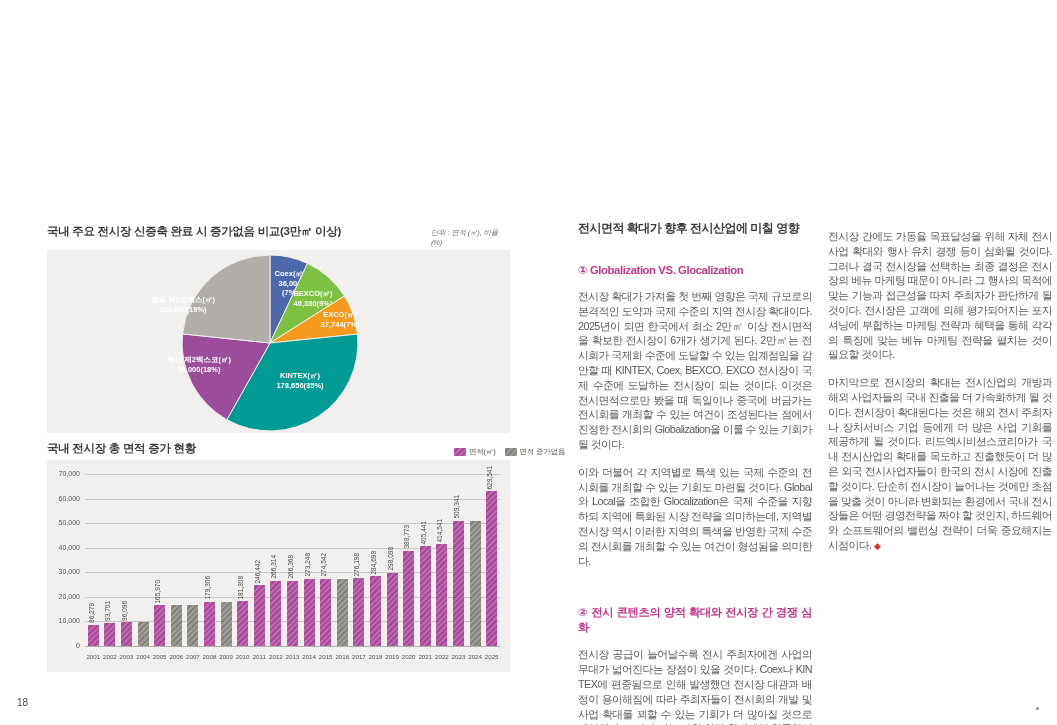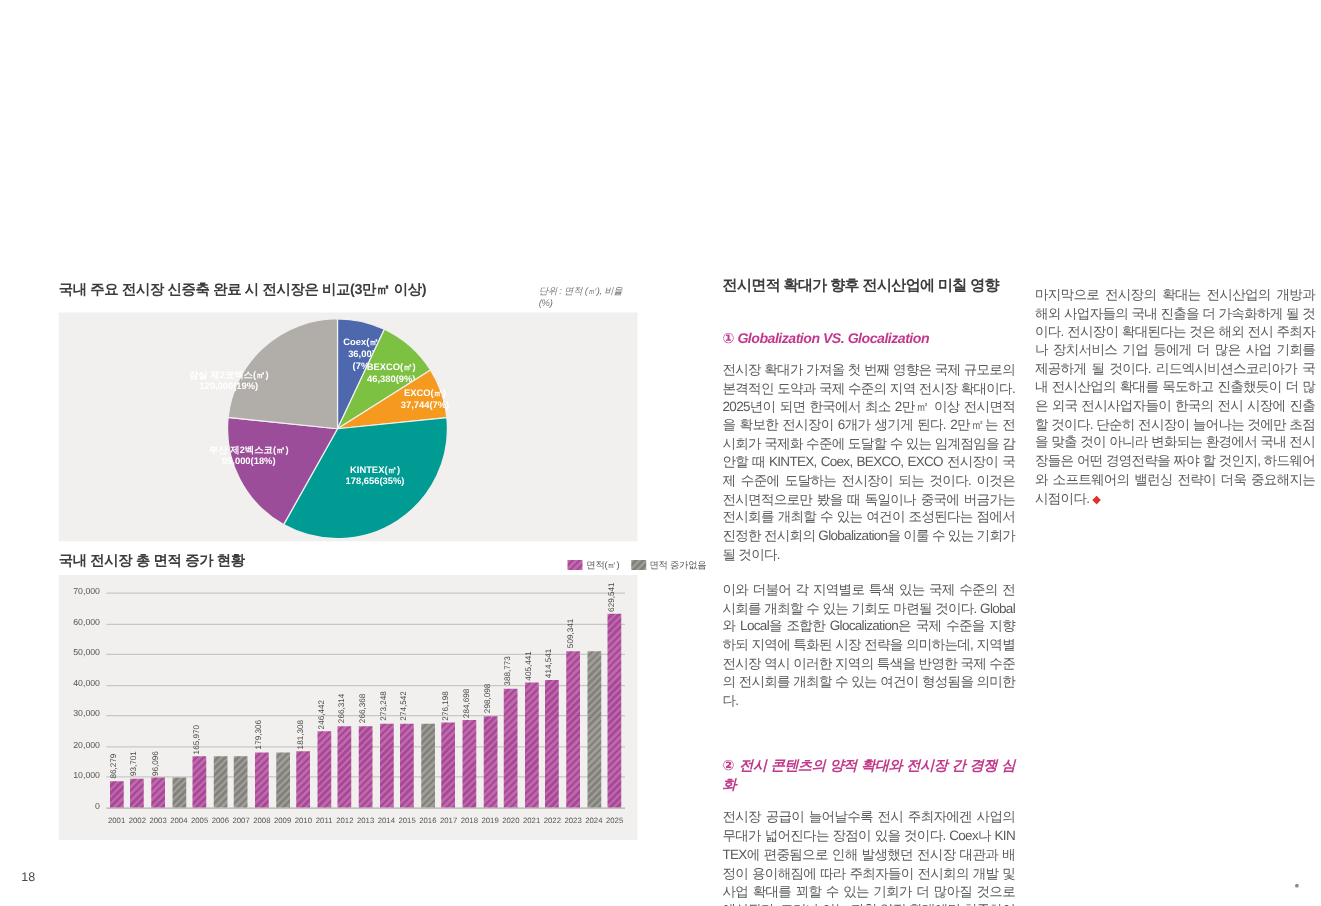--- a/index.html
+++ b/index.html
@@ -30,32 +30,32 @@
           font-size:6.5px;color:#4a4a4a;white-space:nowrap;line-height:1;}
   .xlabel{position:absolute;text-align:center;font-size:6.2px;color:#555;}
   .page-number{position:absolute;left:17px;top:697px;font-size:10px;color:#4a4a4a;text-align:center;}
   .dot-mark{position:absolute;left:1036px;top:707px;width:3px;height:3px;border-radius:50%;background:#8d8b88;}
 
   
   .col{position:absolute;text-align:justify;}
   #col1{left:578px;top:220px;width:234px;}
   #col2{left:828px;top:229px;width:224px;}
   .article-title{font-size:12px;font-weight:bold;color:#3c3c3c;letter-spacing:-0.5px;margin:0 0 27px 0;}
-  .sub-heading{font-size:11.3px;font-weight:bold;color:#c2398c;letter-spacing:-0.4px;margin:0 0 12px 0;font-style:italic;}
+  .sub-heading{font-size:11.3px;font-weight:bold;color:#c2398c;letter-spacing:-0.4px;margin:0 0 12px 0;}
   .sub-heading.second{margin-top:37px;}
   .col p{font-size:10.8px;line-height:14.8px;color:#5a5a5a;letter-spacing:-0.55px;
          word-break:break-all;margin:0 0 13px 0;}
   .end-mark{color:#e0302e;font-size:9px;letter-spacing:0;}
 </style>
 </head>
 <body>
 
 <div class="page">
 
-  <div class="chart-header-title" id="pie-title">국내 주요 전시장 신증축 완료 시 전시장은 비교(3만㎡ 이상)</div>
+  <div class="chart-header-title" id="pie-title">국내 주요 전시장 신증축 완료 시 증가없음 비교(3만㎡ 이상)</div>
   <div class="unit-note" id="pie-unit" style="left:431px;font-style:italic;">단위 : 면적 (㎡), 비율 (%)</div>
 
   <div class="panel" id="pie-panel">
     <svg id="pie-svg" width="463" height="183">
         <path d="M223,93 L223.0,5.0 A88,88 0 0 1 260.5,13.4 Z" fill="#4e68ae" stroke="#f1f0ee" stroke-width="1"></path>
         <text x="243" y="26" text-anchor="middle" fill="#ffffff" font-size="7.5" font-weight="bold"><tspan x="243" dy="0">Coex(㎡)</tspan><tspan x="243" dy="9.5">36,007</tspan><tspan x="243" dy="9.5">(7%)</tspan></text>
         <path d="M223,93 L260.5,13.4 A88,88 0 0 1 297.4,46.0 Z" fill="#7cc142" stroke="#f1f0ee" stroke-width="1"></path>
         <text x="266" y="46" text-anchor="middle" fill="#ffffff" font-size="7.5" font-weight="bold"><tspan x="266" dy="0">BEXCO(㎡)</tspan><tspan x="266" dy="9.5">46,380(9%)</tspan></text>
         <path d="M223,93 L297.4,46.0 A88,88 0 0 1 310.5,84.1 Z" fill="#f59a1e" stroke="#f1f0ee" stroke-width="1"></path>
         <text x="293" y="67" text-anchor="middle" fill="#ffffff" font-size="7.5" font-weight="bold"><tspan x="293" dy="0">EXCO(㎡)</tspan><tspan x="293" dy="9.5">37,744(7%)</tspan></text>
@@ -175,17 +175,18 @@
   <div class="col" id="col1">
     <h2 class="article-title">전시면적 확대가 향후 전시산업에 미칠 영향</h2>
     <h4 class="sub-heading">① Globalization VS. Glocalization</h4>
     <p>전시장 확대가 가져올 첫 번째 영향은 국제 규모로의 본격적인 도약과 국제 수준의 지역 전시장 확대이다. 2025년이 되면 한국에서 최소 2만㎡ 이상 전시면적을 확보한 전시장이 6개가 생기게 된다. 2만㎡는 전시회가 국제화 수준에 도달할 수 있는 임계점임을 감안할 때 KINTEX, Coex, BEXCO, EXCO 전시장이 국제 수준에 도달하는 전시장이 되는 것이다. 이것은 전시면적으로만 봤을 때 독일이나 중국에 버금가는 전시회를 개최할 수 있는 여건이 조성된다는 점에서 진정한 전시회의 Globalization을 이룰 수 있는 기회가 될 것이다.</p>
     <p>이와 더불어 각 지역별로 특색 있는 국제 수준의 전시회를 개최할 수 있는 기회도 마련될 것이다. Global와 Local을 조합한 Glocalization은 국제 수준을 지향하되 지역에 특화된 시장 전략을 의미하는데, 지역별 전시장 역시 이러한 지역의 특색을 반영한 국제 수준의 전시회를 개최할 수 있는 여건이 형성됨을 의미한다.</p>
     <h4 class="sub-heading second">② 전시 콘텐츠의 양적 확대와 전시장 간 경쟁 심화</h4>
     <p>전시장 공급이 늘어날수록 전시 주최자에겐 사업의 무대가 넓어진다는 장점이 있을 것이다. Coex나 KINTEX에 편중됨으로 인해 발생했던 전시장 대관과 배정이 용이해짐에 따라 주최자들이 전시회의 개발 및 사업 확대를 꾀할 수 있는 기회가 더 많아질 것으로 예상된다. 그러나 이는 자칫 양적 확대에만 치중하여 전시 콘텐츠의 질적 하락 문제 역</p>
   </div>
 
   <div class="col" id="col2">
+    <p>전시장 간에도 가동율 목표달성을 위해 자체 전시사업 확대와 행사 유치 경쟁 등이 심화될 것이다. 그러나 결국 전시장을 선택하는 최종 결정은 전시장의 베뉴 마케팅 때문이 아니라 그 행사의 목적에 맞는 기능과 접근성을 따져 주최자가 판단하게 될 것이다. 전시장은 고객에 의해 평가되어지는 포지셔닝에 부합하는 마케팅 전략과 혜택을 통해 각각의 특징에 맞는 베뉴 마케팅 전략을 펼치는 것이 필요할 것이다.</p>
     <p><span>마지막으로 전시장의 확대는 전시산업의 개방과 해외 사업자들의 국내 진출을 더 가속화하게 될 것이다. 전시장이 확대된다는 것은 해외 전시 주최자나 장치서비스 기업 등에게 더 많은 사업 기회를 제공하게 될 것이다. 리드엑시비션스코리아가 국내 전시산업의 확대를 목도하고 진출했듯이 더 많은 외국 전시사업자들이 한국의 전시 시장에 진출할 것이다. 단순히 전시장이 늘어나는 것에만 초점을 맞출 것이 아니라 변화되는 환경에서 국내 전시장들은 어떤 경영전략을 짜야 할 것인지, 하드웨어와 소프트웨어의 밸런싱 전략이 더욱 중요해지는 시점이다.</span>
       <span class="end-mark">◆</span></p>
   </div>
 
 </div>
 
 </body></html>

